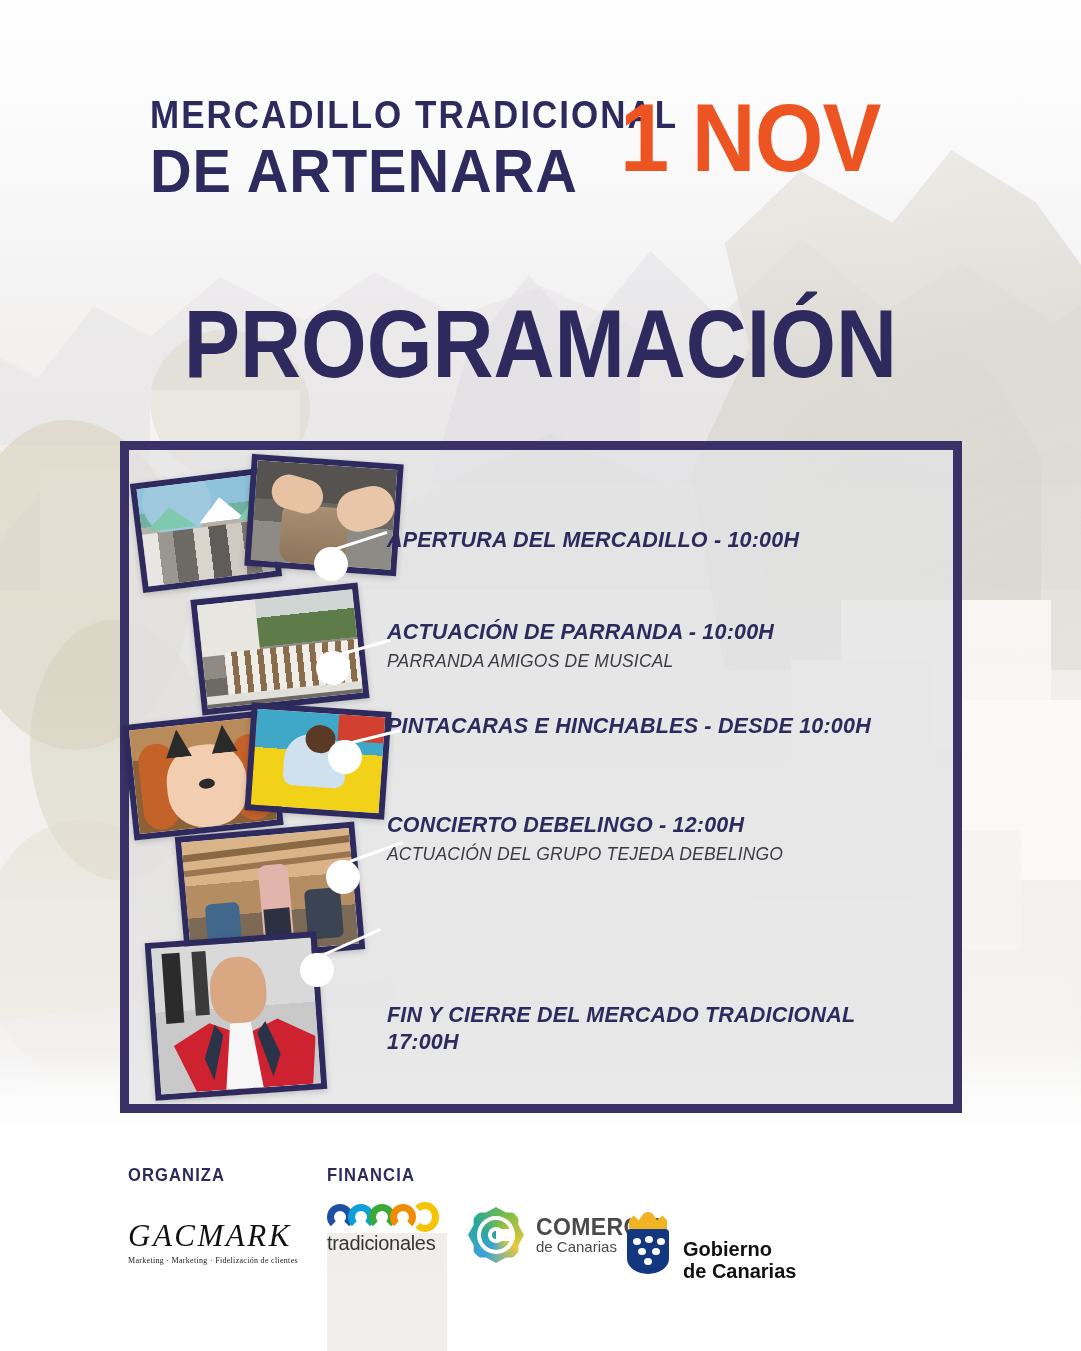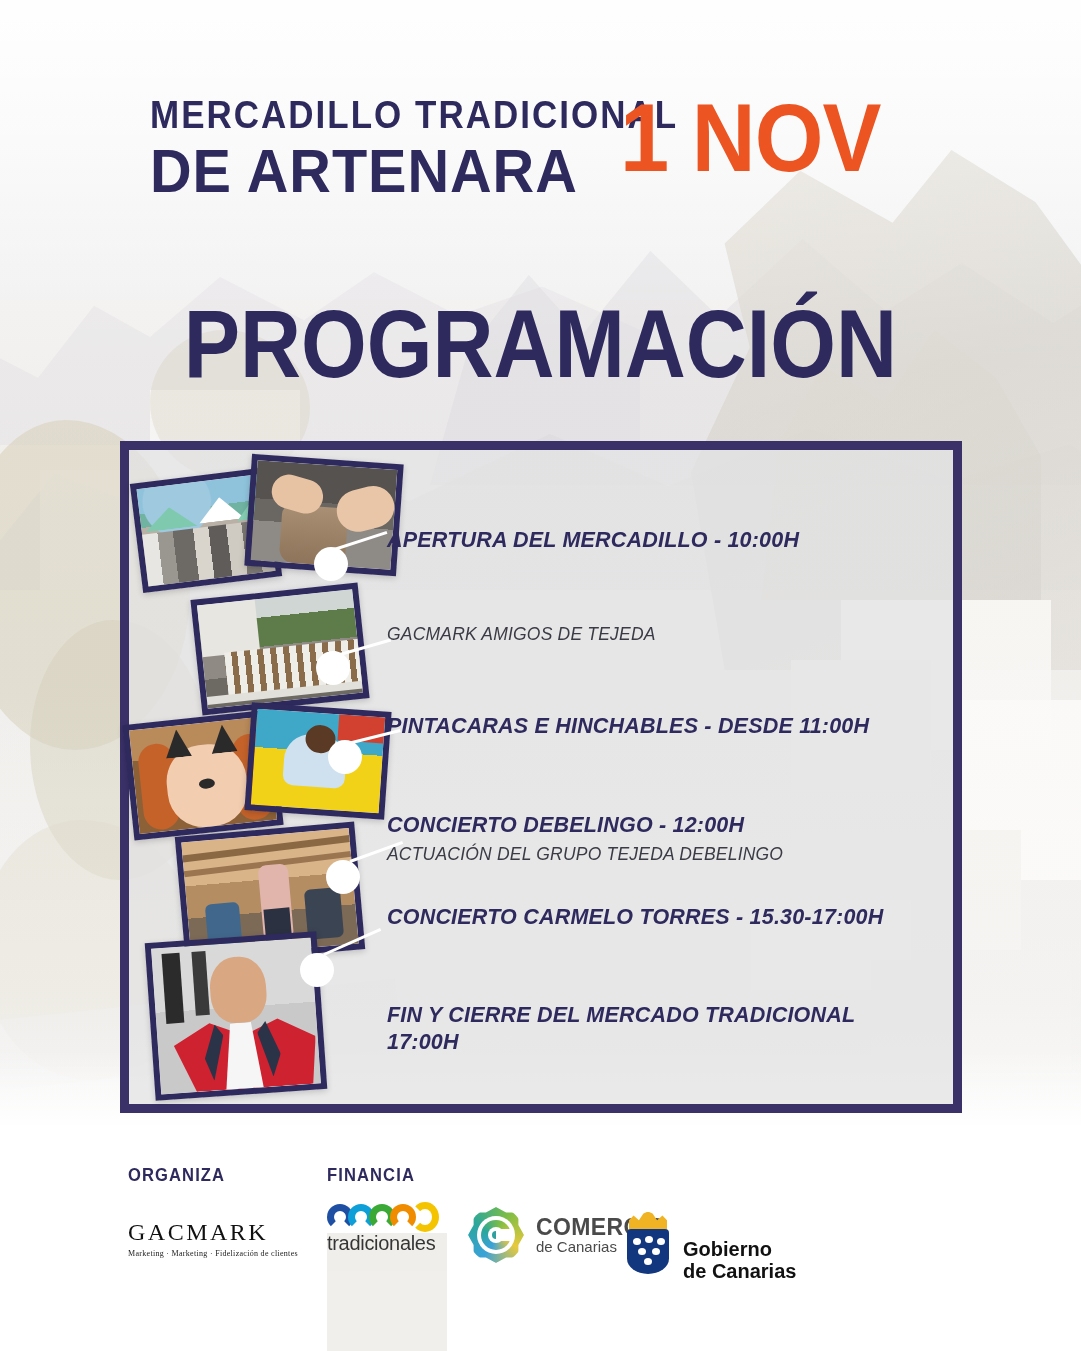--- a/index.html
+++ b/index.html
@@ -194,22 +194,22 @@
 
   
   .footer{position:absolute;left:0;top:1125px;width:1081px;height:226px;background:#ffffff;}
   .fgroup{position:absolute;}
   .flabel{
     font-family:"Liberation Sans Narrow","Liberation Sans",sans-serif;
     font-weight:bold;font-size:18px;color:#2e2a5e;letter-spacing:1.2px;
     transform:scaleX(.92);transform-origin:left center;
   }
   
-  .gacmark{font-family:"Liberation Serif","DejaVu Serif",serif;font-size:24px;
-    letter-spacing:2.5px;color:#111;line-height:1;}
+  .gacmark{font-family:"Liberation Serif","DejaVu Serif",serif;font-size:31px;
+    letter-spacing:2.5px;color:#111;line-height:1;font-style:italic;}
   .gactag{font-family:"Liberation Serif","DejaVu Serif",serif;font-size:8px;
     color:#1a1a1a;letter-spacing:.3px;margin-top:5px;}
   
   .merc-arcs{position:relative;width:112px;height:26px;}
   .arc{position:absolute;top:0;width:26px;height:26px;border:7px solid transparent;
     border-radius:50%;box-sizing:border-box;}
   .arc.a1{left:0;border-top-color:#1f4fa3;border-left-color:#1f4fa3;border-right-color:#1f4fa3;
     transform:rotate(0deg);}
   .arc.a2{left:21px;border-top-color:#0f9fd8;border-left-color:#0f9fd8;border-right-color:#0f9fd8;}
   .arc.a3{left:42px;border-top-color:#3aa935;border-left-color:#3aa935;border-right-color:#3aa935;}
@@ -388,34 +388,34 @@
     <div class="dot" style="left:172px;top:498px;"></div>
   </div>
 
   <div class="list">
 
     <div class="item" style="top:72px;">
       <div class="ttl">APERTURA DEL MERCADILLO - 10:00H</div>
     </div>
 
     <div class="item" style="top:164px;">
-      <div class="sub">GACMARK AMIGOS DE TEJEDA</div>
+      <div class="ttl">ACTUACIÓN DE PARRANDA - 10:00H</div>
+      <div class="sub">PARRANDA AMIGOS DE MUSICAL</div>
     </div>
 
     <div class="item" style="top:258px;">
-      <div class="ttl">PINTACARAS E HINCHABLES - DESDE 11:00H</div>
+      <div class="ttl">PINTACARAS E HINCHABLES - DESDE 10:00H</div>
     </div>
 
     <div class="item" style="top:357px;">
       <div class="ttl">CONCIERTO DEBELINGO - 12:00H</div>
       <div class="sub">ACTUACIÓN DEL GRUPO TEJEDA DEBELINGO</div>
     </div>
 
     <div class="item" style="top:449px;">
-      <div class="ttl">CONCIERTO CARMELO TORRES - 15.30-17:00H</div>
     </div>
 
     <div class="item" style="top:547px;">
       <div class="ttl">FIN Y CIERRE DEL MERCADO TRADICIONAL
 17:00H</div>
     </div>
   </div>
 
   <div class="footer">
 

